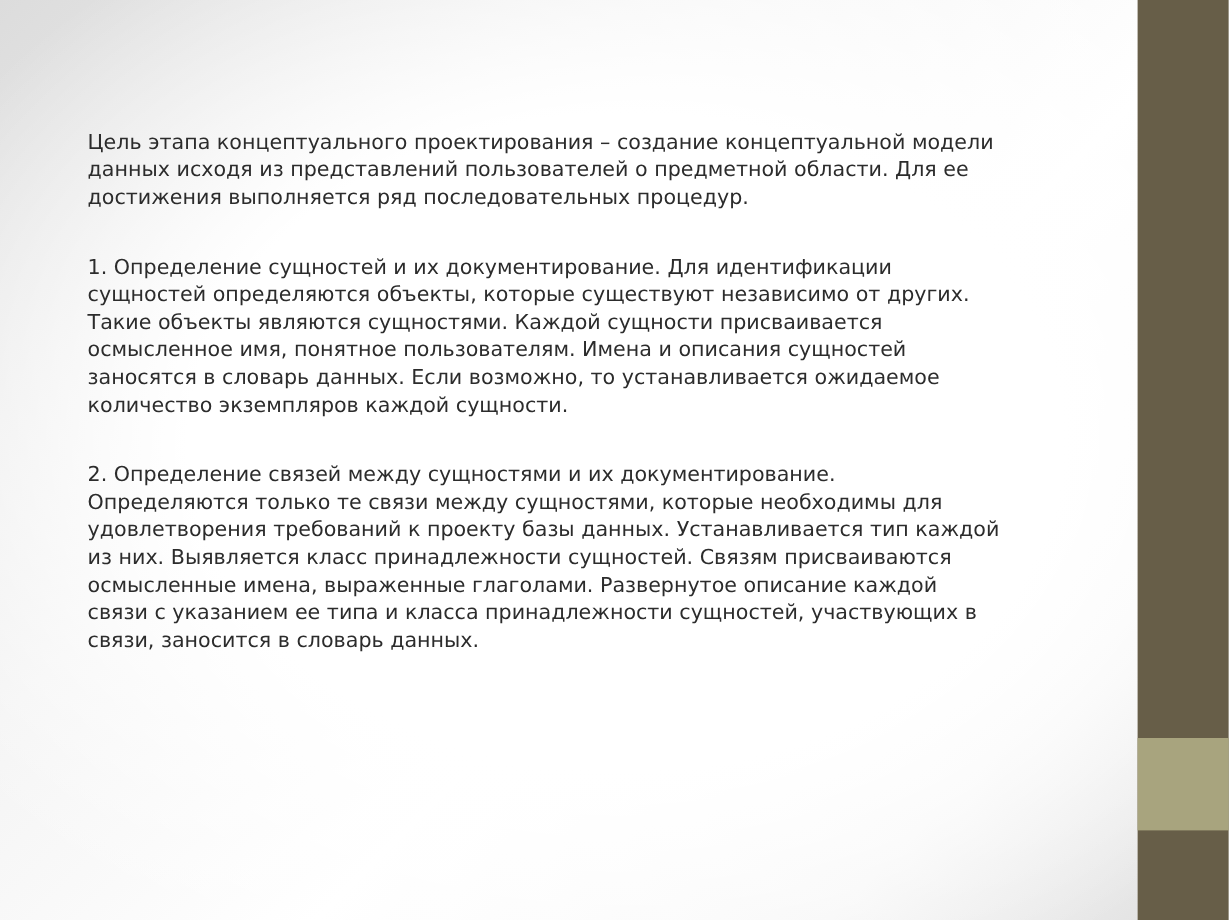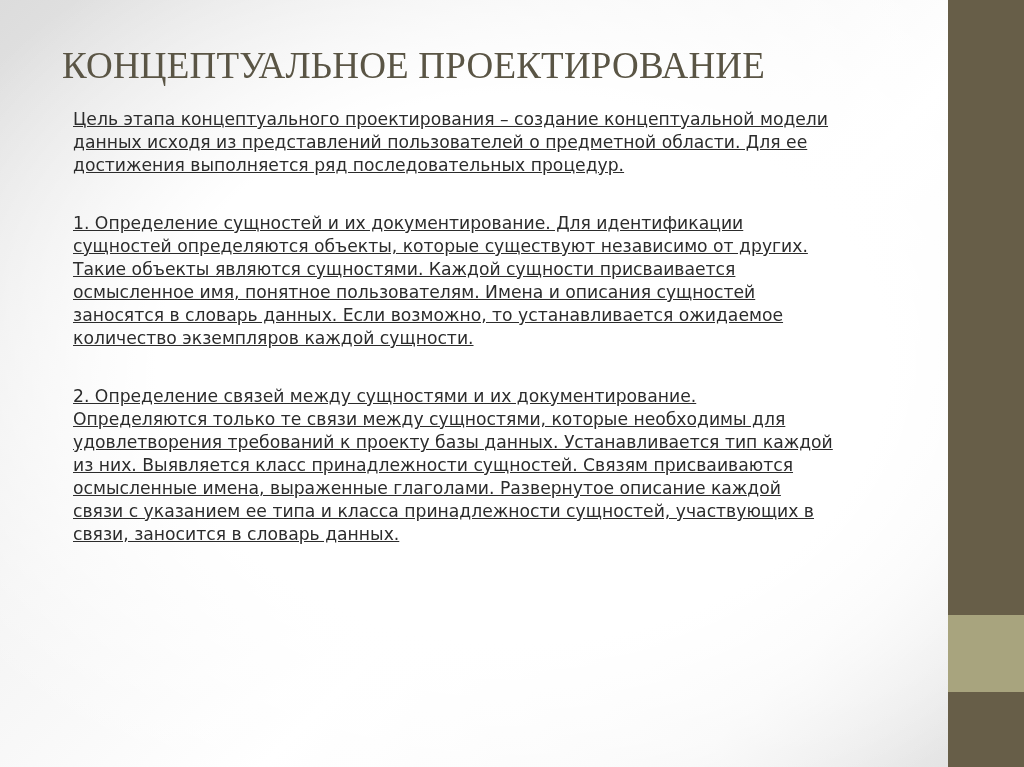--- a/index.html
+++ b/index.html
@@ -52,32 +52,30 @@
     }
     .content {
       position: absolute;
       left: 73px;
       top: 108px;
       width: 870px;
       font-family: "DejaVu Sans", sans-serif;
       font-size: 17.2px;
       line-height: 23px;
       color: #2c2c2c;
-      text-decoration: underline;
     }
     .para {
       margin: 0 0 35px 0;
       white-space: pre-line;
     }
   </style>
 </head>
 <body>
 
 <div class="slide">
-  <h1 class="title">КОНЦЕПТУАЛЬНОЕ ПРОЕКТИРОВАНИЕ</h1>
 
   <div class="content">
     <p class="para">Цель этапа концептуального проектирования – создание концептуальной модели
 данных исходя из представлений пользователей о предметной области. Для ее
 достижения выполняется ряд последовательных процедур.</p>
     <p class="para">1. Определение сущностей и их документирование. Для идентификации
 сущностей определяются объекты, которые существуют независимо от других.
 Такие объекты являются сущностями. Каждой сущности присваивается
 осмысленное имя, понятное пользователям. Имена и описания сущностей
 заносятся в словарь данных. Если возможно, то устанавливается ожидаемое

